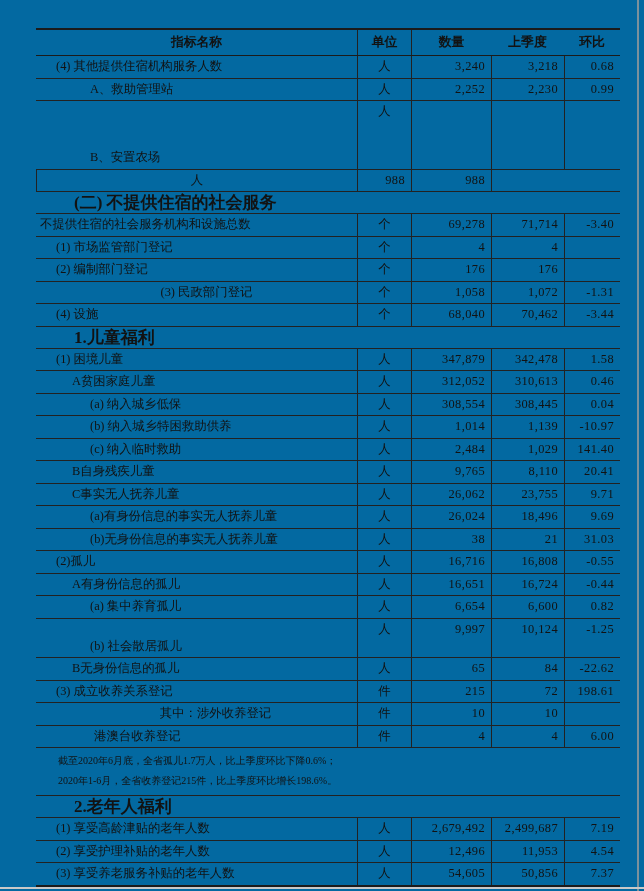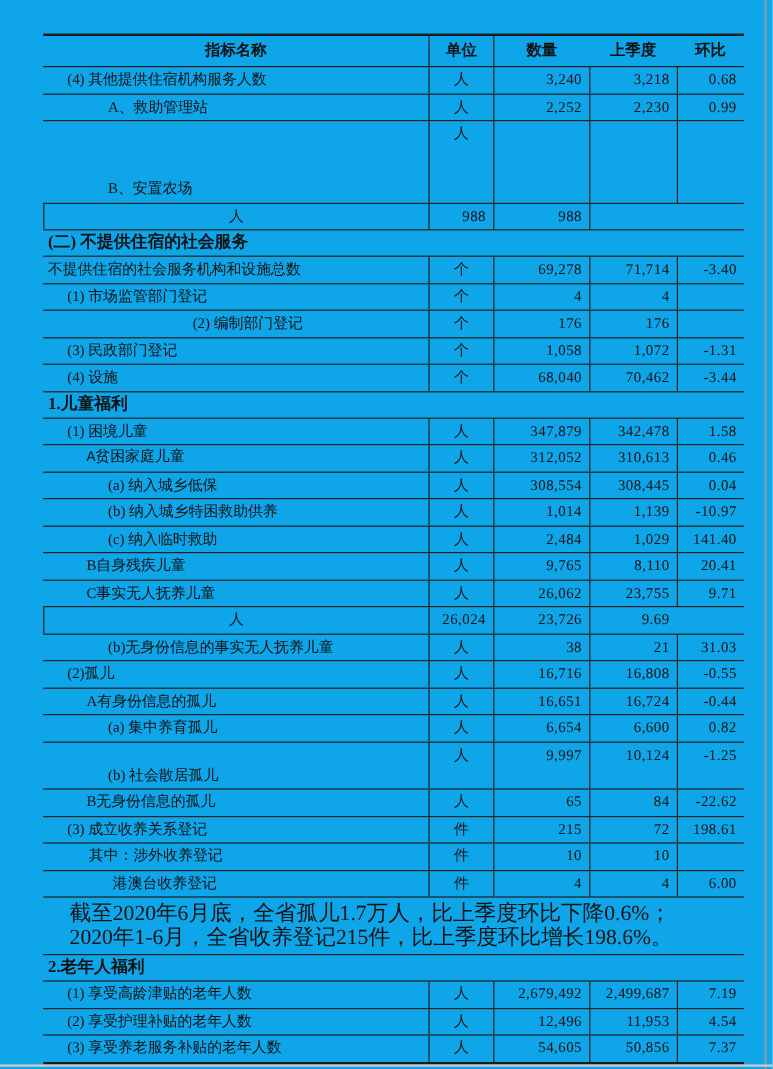--- a/index.html
+++ b/index.html
@@ -1,21 +1,21 @@
 <!DOCTYPE html>
 <html><head>
 <meta charset="utf-8">
 <style>
   html,body{margin:0;padding:0;}
   body{
     width:644px;height:891px;background:#ffffff;position:relative;
     font-family:"Liberation Serif","DejaVu Serif",serif;
     color:#121212;overflow:hidden;
   }
-  .page{position:absolute;inset:0;background:#0ea5e9;}
+  .page{position:absolute;inset:0;background:#0369a1;}
   
   .scan-edge-right{position:absolute;top:0;right:5px;width:2px;height:100%;background:#9b9b9b;opacity:.8;}
   .scan-edge-bottom{position:absolute;left:0;bottom:2px;width:100%;height:2px;background:#c9c9c9;}
 
   .table{
     position:absolute;left:36px;top:28px;width:584px;
     border-top:2.5px solid #1b1b1b;
   }
   .row{
     display:grid;
@@ -28,24 +28,24 @@
     font-size:12.4px;line-height:21.5px;white-space:nowrap;overflow:visible;
   }
   .header-row .cell{
     font-weight:bold;text-align:center;line-height:25px;font-size:12.8px;
   }
   .bl{border-left:1.2px solid #222;}
   .lab{text-align:left;}
   .unit{text-align:center;}
   .num{text-align:right;padding-right:6px;letter-spacing:.4px;}
   .row.section .cell{
-    grid-column:1/6;font-weight:bold;line-height:21px;font-size:14px;padding-left:4px;
+    grid-column:1/6;font-weight:bold;line-height:21px;font-size:17px;padding-left:4px;margin-left:34px;
   }
   .row.note .cell{
-    grid-column:1/6;font-size:18px;line-height:20px;padding:3px 0 4px 22px;
+    grid-column:1/6;font-size:10px;line-height:20px;padding:3px 0 4px 22px;
     white-space:normal;
   }
 </style>
 </head>
 <body>
 
 <div class="page">
 
   <div class="table">
     <div class="row header-row">
@@ -94,28 +94,28 @@
           <div class="cell num bl">-3.40</div>
         </div>
         <div class="row data">
           <div class="cell lab" style="padding-left: 20px;">(1) 市场监管部门登记</div>
           <div class="cell unit bl">个</div>
           <div class="cell num bl">4</div>
           <div class="cell num bl">4</div>
           <div class="cell num bl"></div>
         </div>
         <div class="row data">
-          <div class="cell lab" style="padding-left: 20px; text-align: center;">(2) 编制部门登记</div>
+          <div class="cell lab" style="padding-left: 20px;">(2) 编制部门登记</div>
           <div class="cell unit bl">个</div>
           <div class="cell num bl">176</div>
           <div class="cell num bl">176</div>
           <div class="cell num bl"></div>
         </div>
         <div class="row data">
-          <div class="cell lab" style="padding-left: 20px;">(3) 民政部门登记</div>
+          <div class="cell lab" style="padding-left: 20px; text-align: center;">(3) 民政部门登记</div>
           <div class="cell unit bl">个</div>
           <div class="cell num bl">1,058</div>
           <div class="cell num bl">1,072</div>
           <div class="cell num bl">-1.31</div>
         </div>
         <div class="row data">
           <div class="cell lab" style="padding-left: 20px;">(4) 设施</div>
           <div class="cell unit bl">个</div>
           <div class="cell num bl">68,040</div>
           <div class="cell num bl">70,462</div>
@@ -125,21 +125,21 @@
           <div class="cell">1.儿童福利</div>
         </div>
         <div class="row data">
           <div class="cell lab" style="padding-left: 20px;">(1) 困境儿童</div>
           <div class="cell unit bl">人</div>
           <div class="cell num bl">347,879</div>
           <div class="cell num bl">342,478</div>
           <div class="cell num bl">1.58</div>
         </div>
         <div class="row data">
-          <div class="cell lab" style="padding-left: 36px; font-family: Liberation Mono, monospace;">A贫困家庭儿童</div>
+          <div class="cell lab" style="padding-left: 36px;">A贫困家庭儿童</div>
           <div class="cell unit bl">人</div>
           <div class="cell num bl">312,052</div>
           <div class="cell num bl">310,613</div>
           <div class="cell num bl">0.46</div>
         </div>
         <div class="row data">
           <div class="cell lab" style="padding-left: 54px;">(a) 纳入城乡低保</div>
           <div class="cell unit bl">人</div>
           <div class="cell num bl">308,554</div>
           <div class="cell num bl">308,445</div>
@@ -167,23 +167,24 @@
           <div class="cell num bl">20.41</div>
         </div>
         <div class="row data">
           <div class="cell lab" style="padding-left: 36px;">C事实无人抚养儿童</div>
           <div class="cell unit bl">人</div>
           <div class="cell num bl">26,062</div>
           <div class="cell num bl">23,755</div>
           <div class="cell num bl">9.71</div>
         </div>
         <div class="row data">
+          <div class="cell lab" style="padding-left: 54px;">(a)有身份信息的事实无人抚养儿童</div>
           <div class="cell unit bl">人</div>
           <div class="cell num bl">26,024</div>
-          <div class="cell num bl">23,726</div>
+          <div class="cell num bl">18,496</div>
           <div class="cell num bl">9.69</div>
         </div>
         <div class="row data">
           <div class="cell lab" style="padding-left: 54px;">(b)无身份信息的事实无人抚养儿童</div>
           <div class="cell unit bl">人</div>
           <div class="cell num bl">38</div>
           <div class="cell num bl">21</div>
           <div class="cell num bl">31.03</div>
         </div>
         <div class="row data">
@@ -222,21 +223,21 @@
           <div class="cell num bl">-22.62</div>
         </div>
         <div class="row data">
           <div class="cell lab" style="padding-left: 20px;">(3) 成立收养关系登记</div>
           <div class="cell unit bl">件</div>
           <div class="cell num bl">215</div>
           <div class="cell num bl">72</div>
           <div class="cell num bl">198.61</div>
         </div>
         <div class="row data">
-          <div class="cell lab" style="padding-left: 38px;">其中：涉外收养登记</div>
+          <div class="cell lab" style="padding-left: 38px; text-align: center;">其中：涉外收养登记</div>
           <div class="cell unit bl">件</div>
           <div class="cell num bl">10</div>
           <div class="cell num bl">10</div>
           <div class="cell num bl"></div>
         </div>
         <div class="row data">
           <div class="cell lab" style="padding-left: 58px;">港澳台收养登记</div>
           <div class="cell unit bl">件</div>
           <div class="cell num bl">4</div>
           <div class="cell num bl">4</div>

